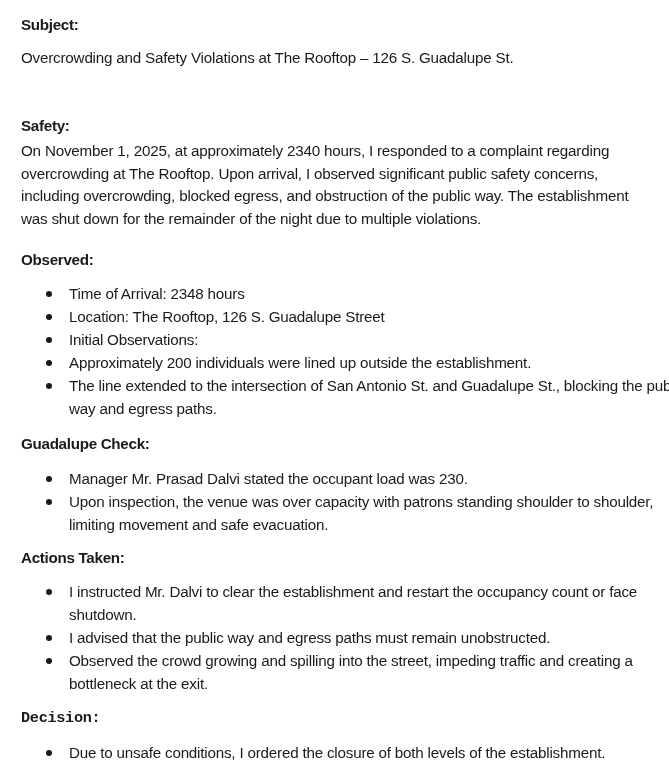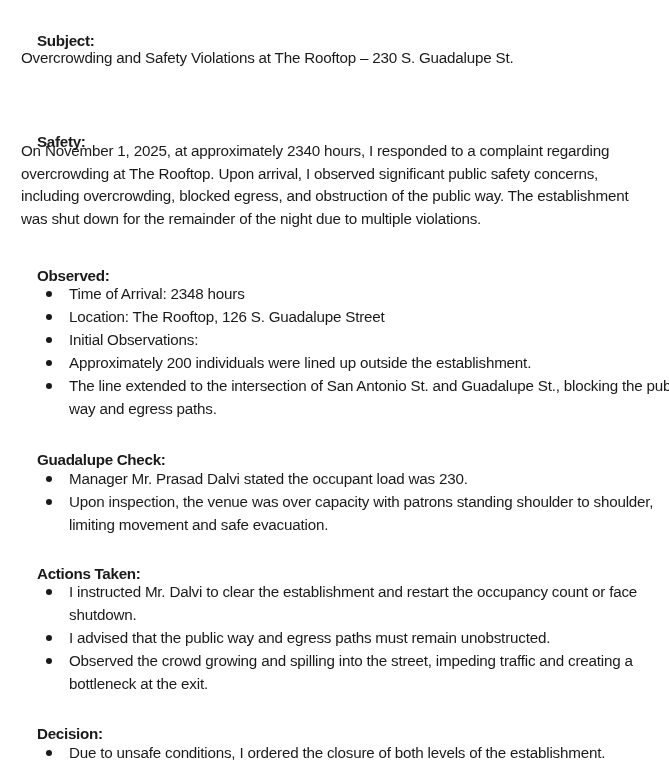--- a/index.html
+++ b/index.html
@@ -19,21 +19,21 @@
     }
     .doc {
       position: absolute;
       left: 21px;
       top: 0;
       width: 630px;
     }
     .heading {
       font-weight: bold;
       font-size: 15.2px;
-      margin: 16px;
+      margin: 0;
       line-height: 22px;
       letter-spacing: -0.3px;
     }
     .para {
       margin: 0;
       line-height: 22.6px;
     }
     ul.bullets {
       list-style: none;
       margin: 0;
@@ -56,30 +56,30 @@
     #h-subject { position: absolute; top: 14px; }
     #p-subject { position: absolute; top: 47px; }
     #h-summary { position: absolute; top: 115px; }
     #p-summary { position: absolute; top: 140px; width: 625px; }
     #h-details { position: absolute; top: 249px; }
     #ul-details { position: absolute; top: 282px; width: 630px; }
     #h-occupancy { position: absolute; top: 433px; }
     #ul-occupancy { position: absolute; top: 467px; width: 630px; }
     #h-actions { position: absolute; top: 547px; text-align: right; }
     #ul-actions { position: absolute; top: 580px; width: 630px; }
-    #h-decision { position: absolute; top: 707px; }
+    #h-decision { position: absolute; top: 707px; font-family: Liberation Mono, monospace; }
     #ul-decision { position: absolute; top: 741px; width: 630px; }
   </style>
 </head>
 <body>
 
 <div class="doc">
 
   <h3 id="h-subject" class="heading">Subject:</h3>
-  <p id="p-subject" class="para">Overcrowding and Safety Violations at The Rooftop – 230 S. Guadalupe St.</p>
+  <p id="p-subject" class="para">Overcrowding and Safety Violations at The Rooftop – 126 S. Guadalupe St.</p>
 
   <h3 id="h-summary" class="heading">Safety:</h3>
   <p id="p-summary" class="para">On November 1, 2025, at approximately 2340 hours, I responded to a complaint regarding overcrowding at The Rooftop. Upon arrival, I observed significant public safety concerns, including overcrowding, blocked egress, and obstruction of the public way. The establishment was shut down for the remainder of the night due to multiple violations.</p>
 
   <h3 id="h-details" class="heading">Observed:</h3>
   <ul id="ul-details" class="bullets">
     <li>Time of Arrival: 2348 hours</li>
     <li>Location: The Rooftop, 126 S. Guadalupe Street</li>
     <li>Initial Observations:</li>
     <li>Approximately 200 individuals were lined up outside the establishment.</li>

